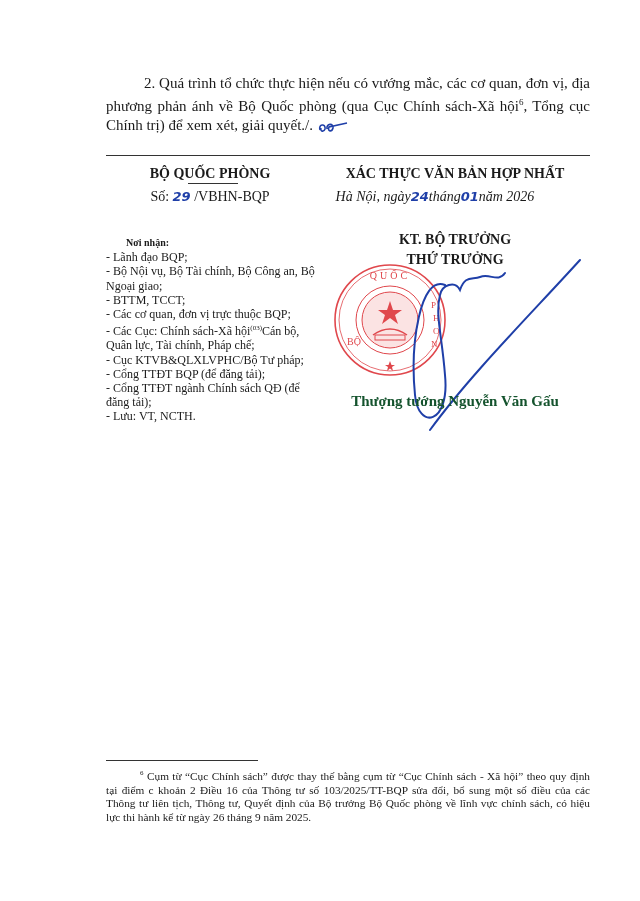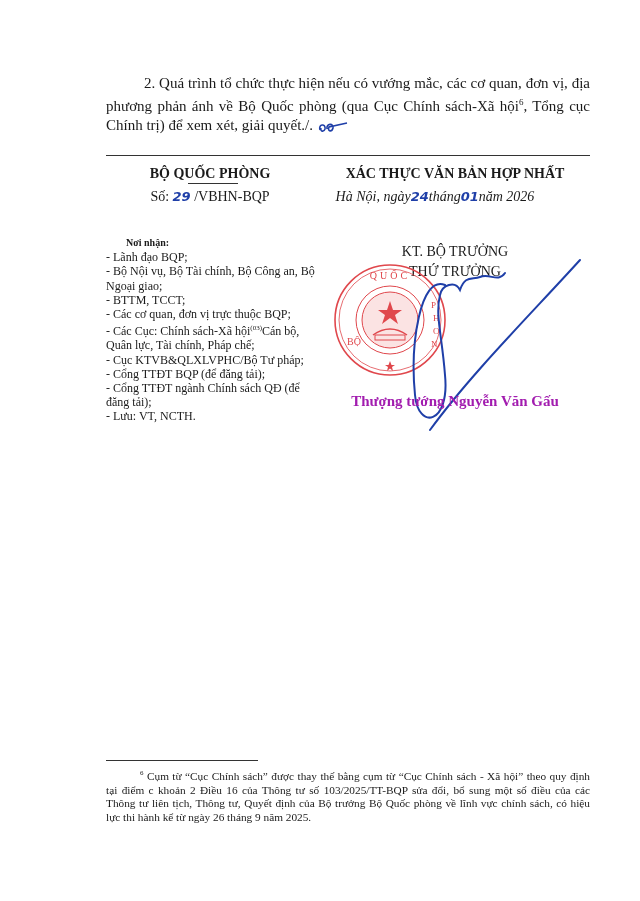--- a/index.html
+++ b/index.html
@@ -12,24 +12,24 @@
   .rule-top { left: 106px; top: 155px; width: 484px; height: 1px; background: #333; }
   .org { left: 130px; top: 166px; width: 160px; text-align: center; font-weight: bold; font-size: 14px; }
   .org-underline { left: 188px; top: 183px; width: 50px; height: 1px; background: #333; }
   .docnum { left: 130px; top: 189px; width: 160px; text-align: center; font-size: 14px; }
   .hand { color: #1f3fa8; font-family: "DejaVu Sans", sans-serif; font-style: italic; font-weight: bold; font-size: 13px; }
   .title-r { left: 320px; top: 166px; width: 270px; text-align: center; font-weight: bold; font-size: 14px; }
   .date { left: 300px; top: 189px; width: 270px; text-align: center; font-style: italic; font-size: 14px; }
   .recip { left: 106px; top: 236px; width: 220px; font-size: 12px; line-height: 14.2px; }
   .recip .head { font-weight: bold; font-size: 10px; margin-left: 20px; }
   .recip sup { font-size: 7px; }
-  .sign-title { left: 330px; top: 230px; width: 250px; text-align: center; font-weight: normal; font-size: 14px; line-height: 20px; margin-top: 12px; }
+  .sign-title { left: 330px; top: 230px; width: 250px; text-align: center; font-weight: bold; font-size: 14px; line-height: 20px; }
   .stamp { left: 333px; top: 263px; width: 114px; height: 114px; }
   .signature { left: 410px; top: 255px; width: 175px; height: 180px; }
-  .signer { left: 330px; top: 393px; width: 250px; text-align: center; font-weight: bold; font-size: 15px; color: #a21caf; }
+  .signer { left: 330px; top: 393px; width: 250px; text-align: center; font-weight: bold; font-size: 15px; color: #14532d; }
   .fn-rule { left: 106px; top: 760px; width: 152px; height: 1px; background: #333; }
   .footnote { left: 106px; top: 767px; width: 484px; font-size: 11.3px; line-height: 13.8px; text-align: justify; }
   .footnote .indent { display: inline-block; width: 34px; }
   .footnote sup { font-size: 7px; }
 </style>
 </head>
 <body>
 
 <div class="abs para">
   <span class="indent"></span><span>2. Quá trình tổ chức thực hiện nếu có vướng mắc, các cơ quan, đơn vị, địa phương phản ánh về Bộ Quốc phòng (qua Cục Chính sách-Xã hội</span><sup style="font-size:9px">6</sup><span>, Tổng cục Chính trị) để xem xét, giải quyết./.</span>

